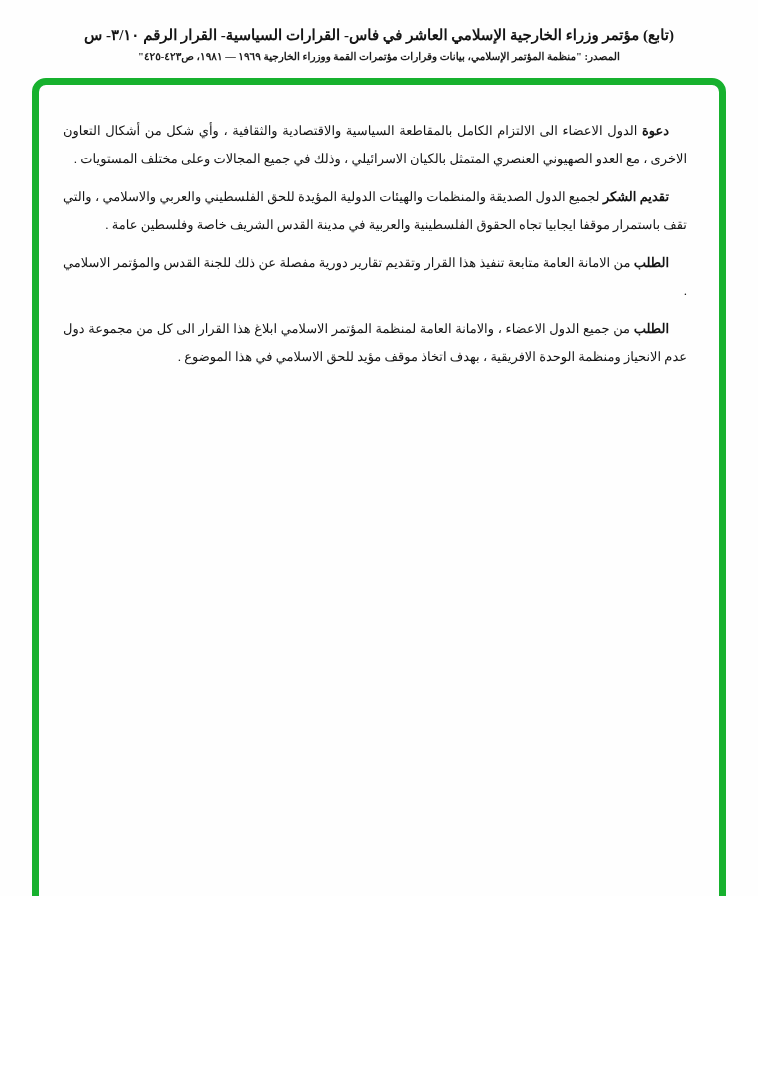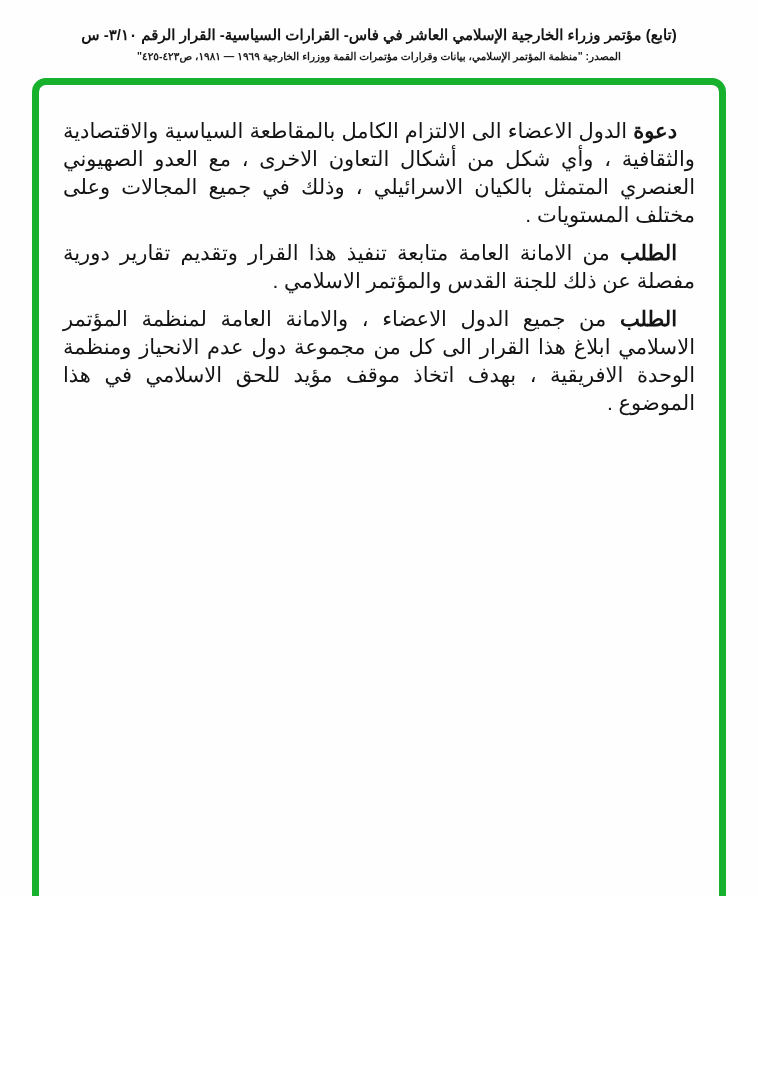--- a/index.html
+++ b/index.html
@@ -5,21 +5,21 @@
   html, body {
     margin: 0;
     padding: 0;
     background: #ffffff;
   }
   .page {
     position: relative;
     width: 758px;
     height: 896px;
     background: #fefefe;
-    font-family: Liberation Sans, sans-serif;
+    font-family: Liberation Serif, serif;
     color: #111111;
     overflow: hidden;
   }
   .header {
     padding-top: 24px;
     direction: rtl;
     text-align: center;
   }
   .header-title {
     font-size: 15px;
@@ -38,22 +38,22 @@
     width: 694px;
     height: 953px;
     margin: 16px auto 0 auto;
     border: 7px solid #17b12e;
     border-radius: 14px;
     padding: 32px 24px 20px 24px;
     direction: rtl;
     background: #fefefe;
   }
   .para {
-    margin: 0 0 10px 0;
-    font-size: 21px;
+    margin: 0 8px 10px 0;
+    font-size: 13px;
     line-height: 28px;
     text-align: justify;
     text-indent: 18px;
     color: #141414;
   }
   .para .lead {
     font-weight: bold;
   }
   .page-number {
     margin-top: 8px;
@@ -70,20 +70,21 @@
 <div class="page">
 
   <div class="header">
     <div class="header-title">(تابع)  مؤتمر وزراء الخارجية الإسلامي العاشر في فاس- القرارات السياسية- القرار الرقم ٣/١٠- س</div>
     <div class="header-source">المصدر: "منظمة المؤتمر الإسلامي، بيانات وقرارات مؤتمرات القمة ووزراء الخارجية ١٩٦٩ — ١٩٨١، ص٤٢٣-٤٢٥"</div>
   </div>
 
   <div class="content-box">
     <div id="paragraphs">
         <p class="para"><b class="lead">دعوة </b><span>الدول الاعضاء الى الالتزام الكامل بالمقاطعة السياسية والاقتصادية والثقافية ، وأي شكل من أشكال التعاون الاخرى ، مع العدو الصهيوني العنصري المتمثل بالكيان الاسرائيلي ، وذلك في جميع المجالات وعلى مختلف المستويات .</span></p>
+        <p class="para"><b class="lead">تقديم الشكر </b><span>لجميع الدول الصديقة والمنظمات والهيئات الدولية المؤيدة للحق الفلسطيني والعربي والاسلامي ، والتي تقف باستمرار موقفا ايجابيا تجاه الحقوق الفلسطينية والعربية في مدينة القدس الشريف خاصة وفلسطين عامة .</span></p>
         <p class="para"><b class="lead">الطلب </b><span>من الامانة العامة متابعة تنفيذ هذا القرار وتقديم تقارير دورية مفصلة عن ذلك للجنة القدس والمؤتمر الاسلامي .</span></p>
         <p class="para"><b class="lead">الطلب </b><span>من جميع الدول الاعضاء ، والامانة العامة لمنظمة المؤتمر الاسلامي ابلاغ هذا القرار الى كل من مجموعة دول عدم الانحياز ومنظمة الوحدة الافريقية ، بهدف اتخاذ موقف مؤيد للحق الاسلامي في هذا الموضوع .</span></p>
       </div>
   </div>
 
   <div class="page-number">٣</div>
 
 </div>
 
 </body></html>

